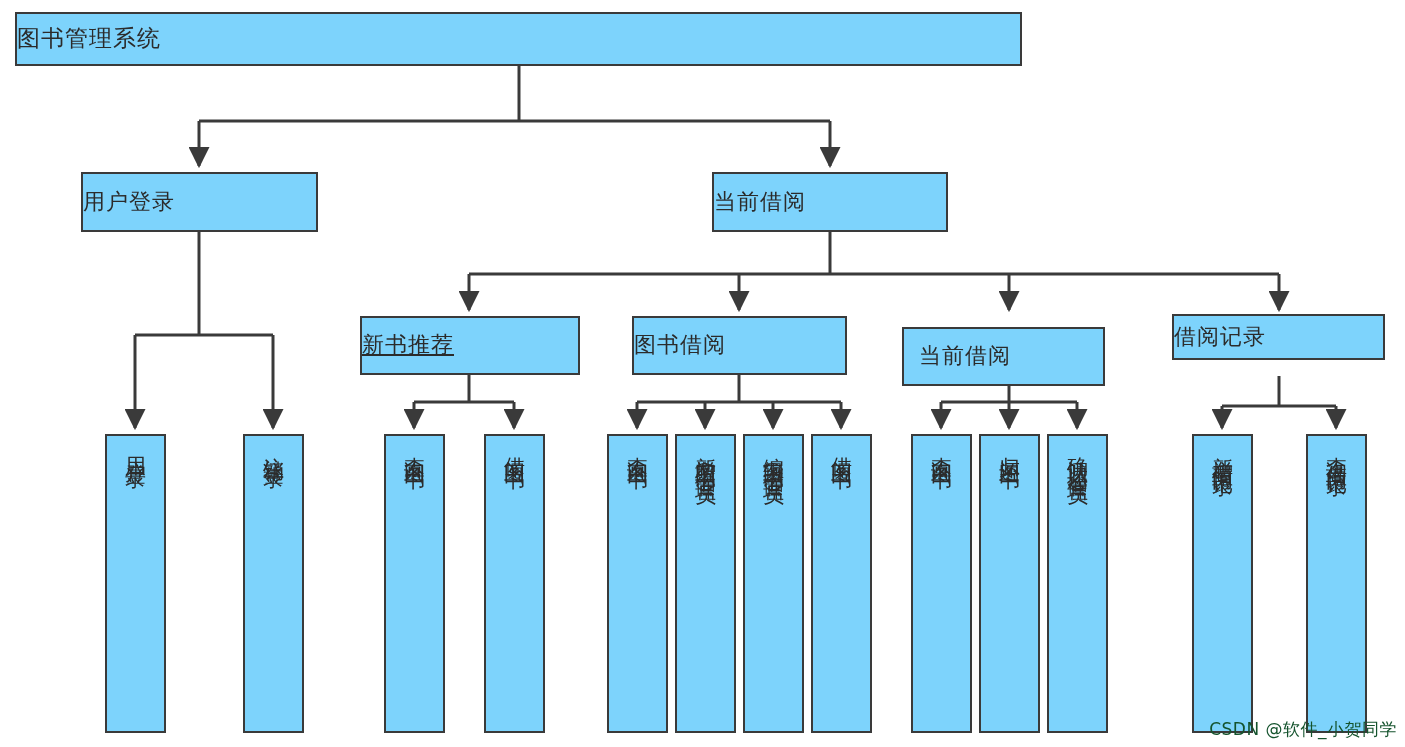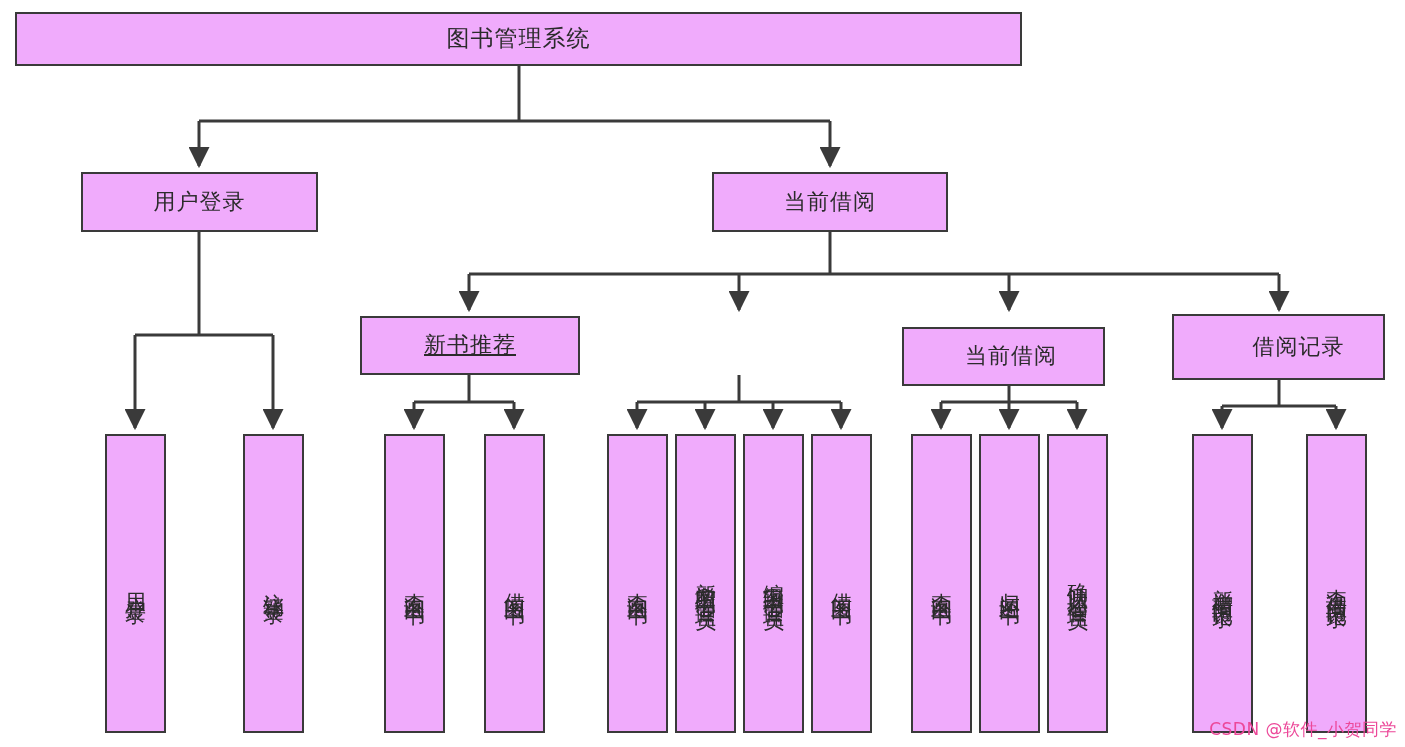--- a/index.html
+++ b/index.html
@@ -22,25 +22,24 @@
     position: absolute;
     left: 0;
     top: 0;
     width: 1405px;
     height: 747px;
     pointer-events: none;
   }
   .node {
     position: absolute;
     box-sizing: border-box;
-    background: #f0abfc;
+    background: #7dd3fc;
     border: 2.5px solid #3a3a3a;
     display: flex;
     align-items: center;
-    justify-content: center;
     color: #2b2b2b;
   }
   .node.horiz {
     font-size: 22px;
     letter-spacing: 1px;
     line-height: 1.1;
   }
   .node.root {
     font-size: 23px;
   }
@@ -55,21 +54,21 @@
   .node.vert .vtext {
     writing-mode: vertical-rl;
     text-orientation: upright;
     white-space: nowrap;
   }
   .watermark {
     position: absolute;
     right: 8px;
     bottom: 6px;
     font-size: 17px;
-    color: #ec4899;
+    color: #14532d;
     white-space: nowrap;
     letter-spacing: 0.5px;
   }
 </style>
 </head>
 <body>
 
 <div id="canvas">
 
   <svg id="edges" viewBox="0 0 1405 747" width="1405" height="747" xmlns="http://www.w3.org/2000/svg">
@@ -129,24 +128,27 @@
   <div class="node horiz" style="left:81px; top:172px; width:237px; height:60px;">
     <span>用户登录</span>
   </div>
   <div class="node horiz" style="left:712px; top:172px; width:236px; height:60px;">
     <span>当前借阅</span>
   </div>
 
   <div class="node horiz" style="left:360px; top:316px; width:220px; height:59px;text-decoration:underline;">
     <span>新书推荐</span>
   </div>
+  <div class="node horiz" style="left:632px; top:316px; width:215px; height:59px;">
+    <span>图书借阅</span>
+  </div>
   <div class="node horiz" style="left:902px; top:327px; width:203px; height:59px;padding-left:15px;">
     <span>当前借阅</span>
   </div>
-  <div class="node horiz" style="left:1172px; top:314px; width:213px; height:66px;padding-left:40px;">
+  <div class="node horiz" style="left:1172px; top:314px; width:213px; height:46px;">
     <span>借阅记录</span>
   </div>
 
   <div class="node vert" style="left:105px; top:434px; width:61px; height:299px;">
     <span class="vtext">用户登录</span>
   </div>
   <div class="node vert" style="left:243px; top:434px; width:61px; height:299px;">
     <span class="vtext">注销登录</span>
   </div>
 

